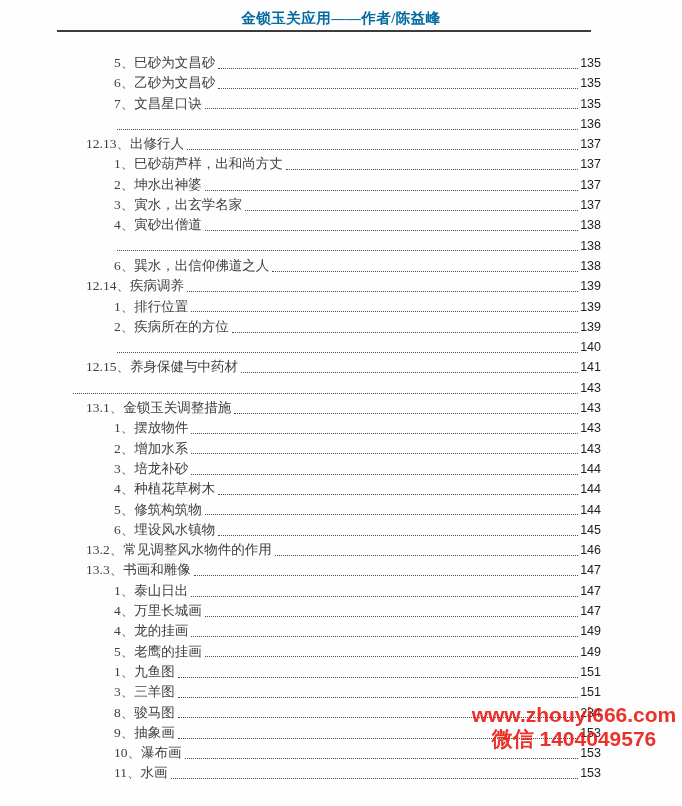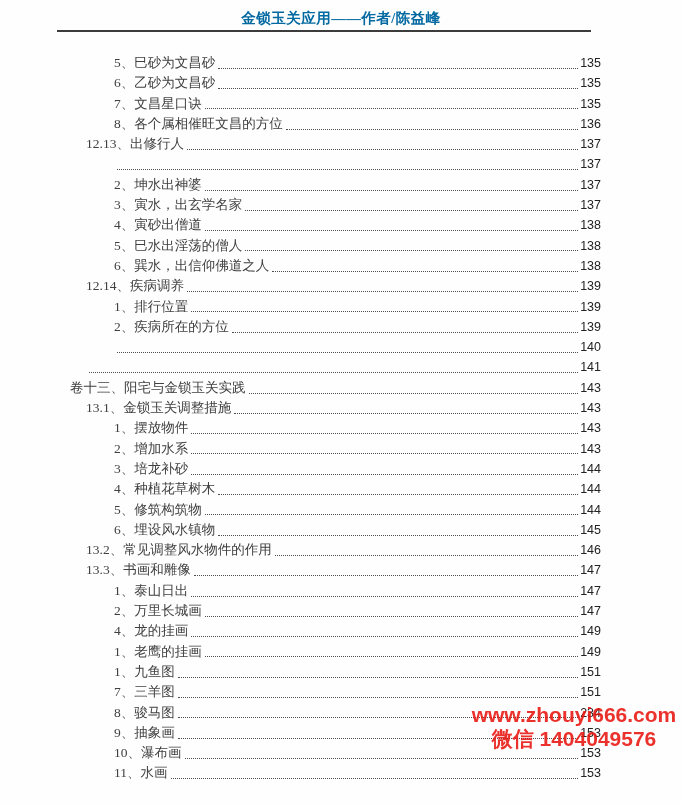--- a/index.html
+++ b/index.html
@@ -94,50 +94,49 @@
         <span class="t">6、乙砂为文昌砂</span>
         <span class="leader"></span>
         <span class="pg">135</span>
       </div>
       <div class="row lv2">
         <span class="t">7、文昌星口诀</span>
         <span class="leader"></span>
         <span class="pg">135</span>
       </div>
       <div class="row lv2">
-        <span class="t">8、各个属相催旺文昌的方位</span>
         <span class="leader"></span>
         <span class="pg">136</span>
       </div>
       <div class="row lv1">
         <span class="t">12.13、出修行人</span>
         <span class="leader"></span>
         <span class="pg">137</span>
       </div>
       <div class="row lv2">
+        <span class="t">1、巳砂葫芦样，出和尚方丈</span>
         <span class="leader"></span>
         <span class="pg">137</span>
       </div>
       <div class="row lv2">
         <span class="t">2、坤水出神婆</span>
         <span class="leader"></span>
         <span class="pg">137</span>
       </div>
       <div class="row lv2">
         <span class="t">3、寅水，出玄学名家</span>
         <span class="leader"></span>
         <span class="pg">137</span>
       </div>
       <div class="row lv2">
         <span class="t">4、寅砂出僧道</span>
         <span class="leader"></span>
         <span class="pg">138</span>
       </div>
       <div class="row lv2">
-        <span class="t">5、巳水出淫荡的僧人</span>
         <span class="leader"></span>
         <span class="pg">138</span>
       </div>
       <div class="row lv2">
         <span class="t">6、巽水，出信仰佛道之人</span>
         <span class="leader"></span>
         <span class="pg">138</span>
       </div>
       <div class="row lv1">
         <span class="t">12.14、疾病调养</span>
@@ -152,25 +151,25 @@
       <div class="row lv2">
         <span class="t">2、疾病所在的方位</span>
         <span class="leader"></span>
         <span class="pg">139</span>
       </div>
       <div class="row lv2">
         <span class="leader"></span>
         <span class="pg">140</span>
       </div>
       <div class="row lv1">
+        <span class="t">12.15、养身保健与中药材</span>
         <span class="leader"></span>
         <span class="pg">141</span>
       </div>
       <div class="row lv0">
-        <span class="t">卷十三、阳宅与金锁玉关实践</span>
         <span class="leader"></span>
         <span class="pg">143</span>
       </div>
       <div class="row lv1">
         <span class="t">13.1、金锁玉关调整措施</span>
         <span class="leader"></span>
         <span class="pg">143</span>
       </div>
       <div class="row lv2">
         <span class="t">1、摆放物件</span>
@@ -211,41 +210,41 @@
         <span class="t">13.3、书画和雕像</span>
         <span class="leader"></span>
         <span class="pg">147</span>
       </div>
       <div class="row lv2">
         <span class="t">1、泰山日出</span>
         <span class="leader"></span>
         <span class="pg">147</span>
       </div>
       <div class="row lv2">
-        <span class="t">2、万里长城画</span>
+        <span class="t">4、万里长城画</span>
         <span class="leader"></span>
         <span class="pg">147</span>
       </div>
       <div class="row lv2">
         <span class="t">4、龙的挂画</span>
         <span class="leader"></span>
         <span class="pg">149</span>
       </div>
       <div class="row lv2">
-        <span class="t">1、老鹰的挂画</span>
+        <span class="t">5、老鹰的挂画</span>
         <span class="leader"></span>
         <span class="pg">149</span>
       </div>
       <div class="row lv2">
         <span class="t">1、九鱼图</span>
         <span class="leader"></span>
         <span class="pg">151</span>
       </div>
       <div class="row lv2">
-        <span class="t">7、三羊图</span>
+        <span class="t">3、三羊图</span>
         <span class="leader"></span>
         <span class="pg">151</span>
       </div>
       <div class="row lv2">
         <span class="t">8、骏马图</span>
         <span class="leader"></span>
         <span class="pg">234</span>
       </div>
       <div class="row lv2">
         <span class="t">9、抽象画</span>

